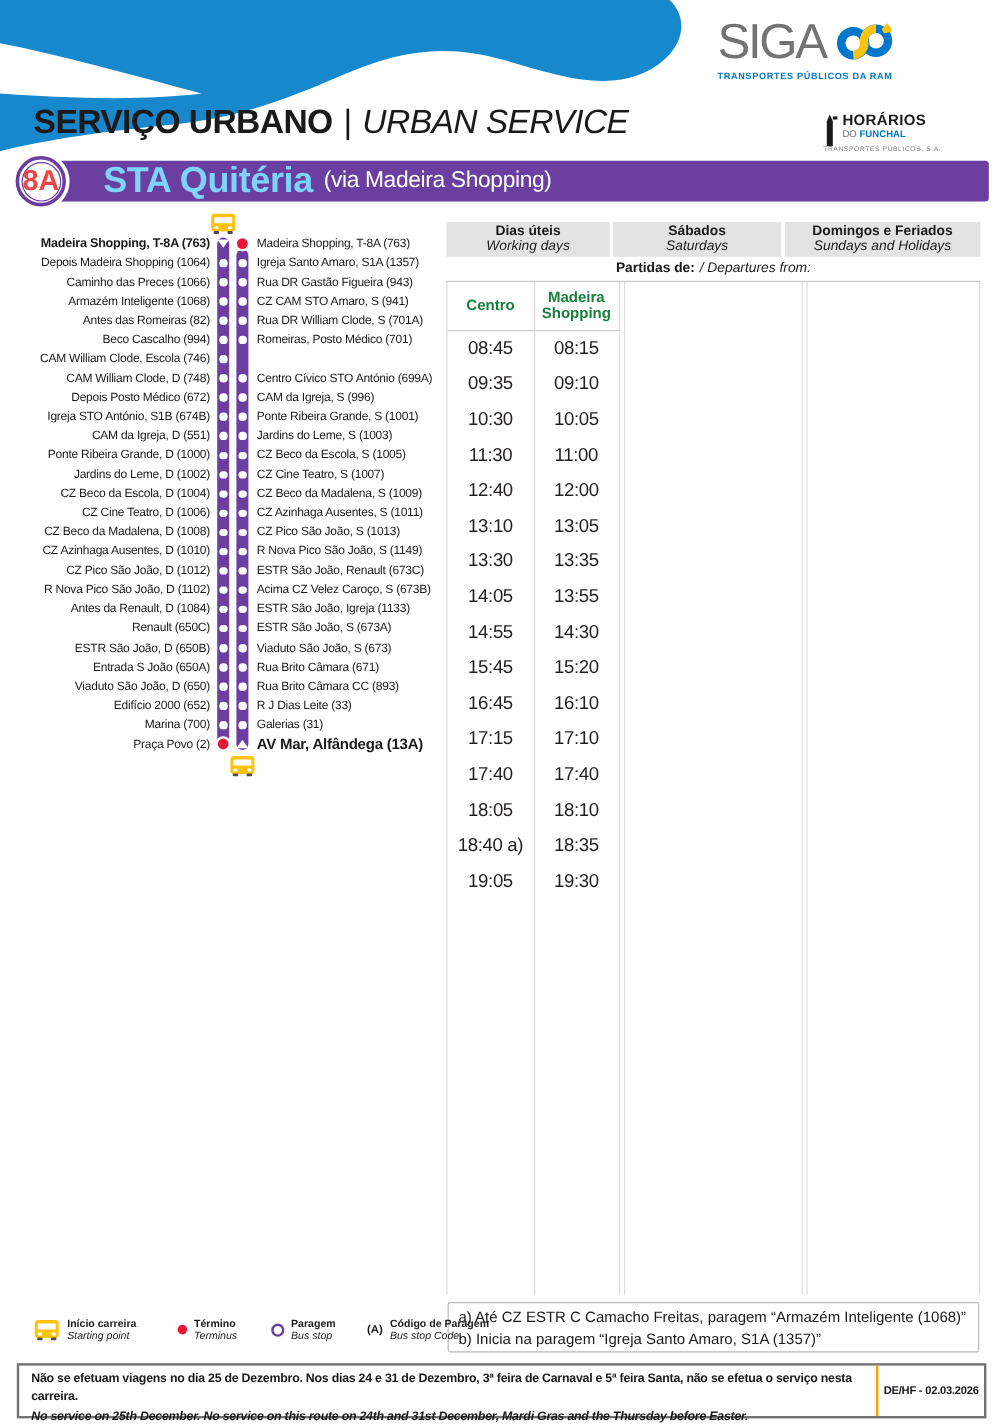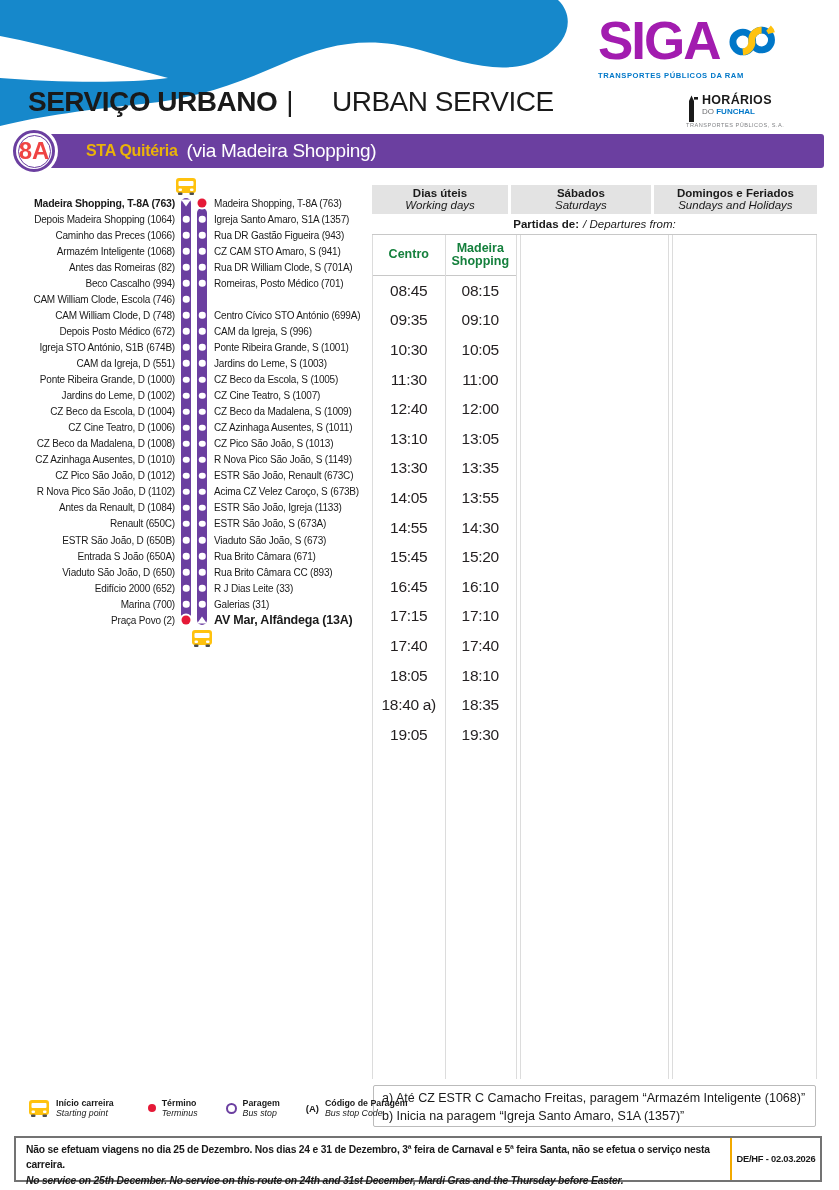--- a/index.html
+++ b/index.html
@@ -3,39 +3,39 @@
 <meta charset="utf-8">
 <style>
   html,body{margin:0;padding:0;background:#fff;}
   .page{position:relative;width:839px;height:1190px;background:#fff;overflow:hidden;
         font-family:"Liberation Sans","DejaVu Sans",sans-serif;color:#1a1a1a;}
 
   
   .wave{position:absolute;left:0;top:0;}
   .siga{position:absolute;left:598px;top:14px;width:180px;}
   .siga-row{display:flex;align-items:center;gap:7px;}
-  .siga-word{font-size:53px;font-weight:bold;color:#a21caf;letter-spacing:-2px;line-height:1;}
+  .siga-word{font-size:41px;font-weight:normal;color:#737373;letter-spacing:-2px;line-height:1;}
   .siga-tag{margin-top:4px;font-size:7.6px;font-weight:bold;color:#0077C8;letter-spacing:.55px;white-space:nowrap;}
   .svc-title{position:absolute;left:28px;top:86px;display:flex;align-items:baseline;gap:9px;
              font-size:28px;letter-spacing:-.5px;white-space:nowrap;}
   .svc-pt{font-weight:bold;}
   .svc-sep{font-weight:300;}
-  .svc-en{font-weight:500;margin-left:30px;}
+  .svc-en{font-style:italic;font-weight:500;}
   .hf-logo{position:absolute;left:686px;top:94px;display:flex;gap:4px;align-items:flex-start;}
   .hf-text{line-height:1;}
   .hf-l1{font-size:12.5px;font-weight:bold;letter-spacing:.3px;}
   .hf-l2{font-size:8px;margin-top:1px;}
   .hf-l2 .do{color:#6d6e71;}
   .hf-l2 .fun{color:#0077C8;font-weight:bold;}
   .hf-l3{position:absolute;left:686px;top:122px;font-size:5.6px;color:#808285;letter-spacing:.5px;white-space:nowrap;}
 
   
   .banner{position:absolute;left:40px;top:134px;width:784px;height:34px;background:#6B3FA0;border-radius:3px;}
   .banner-title{position:absolute;left:46px;top:0;height:34px;display:flex;align-items:center;gap:9px;white-space:nowrap;}
-  .banner-name{color:#eab308;font-weight:bold;font-size:16px;letter-spacing:-.3px;}
+  .banner-name{color:#7dd3fc;font-weight:bold;font-size:30px;letter-spacing:-.3px;}
   .banner-via{color:#fff;font-size:19px;letter-spacing:-.3px;}
   .badge{position:absolute;left:13px;top:130px;width:42px;height:42px;border-radius:50%;
          background:#fff;border:3px solid #6B3FA0;box-shadow:0 0 0 3px #fff;box-sizing:border-box;}
   .badge-inner{position:absolute;inset:1.5px;border:1.5px solid #6B3FA0;border-radius:50%;
          display:flex;align-items:center;justify-content:center;font-size:24px;font-weight:bold;color:#ef4444;}
 
   
   .route{position:absolute;left:0;top:178px;width:372px;height:480px;}
   .line{position:absolute;width:10px;background:#6B3FA0;border-radius:5px;}
   .line-out{left:181px;top:20px;height:422px;}

